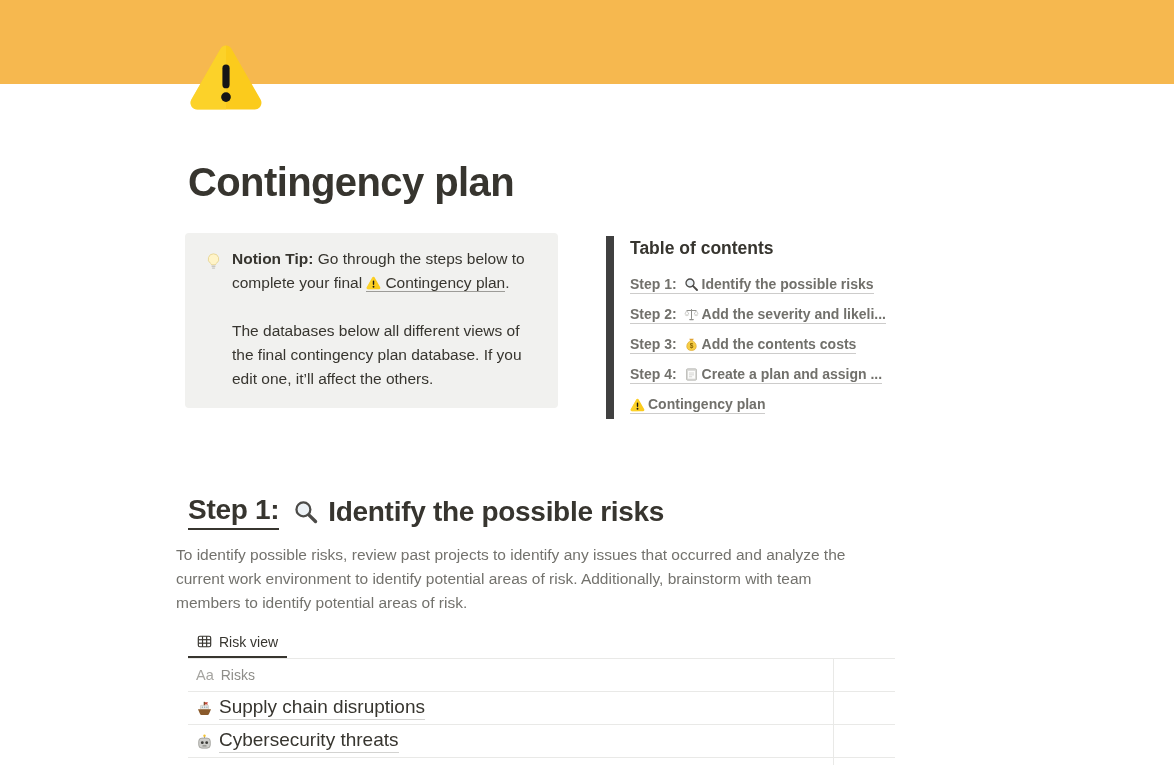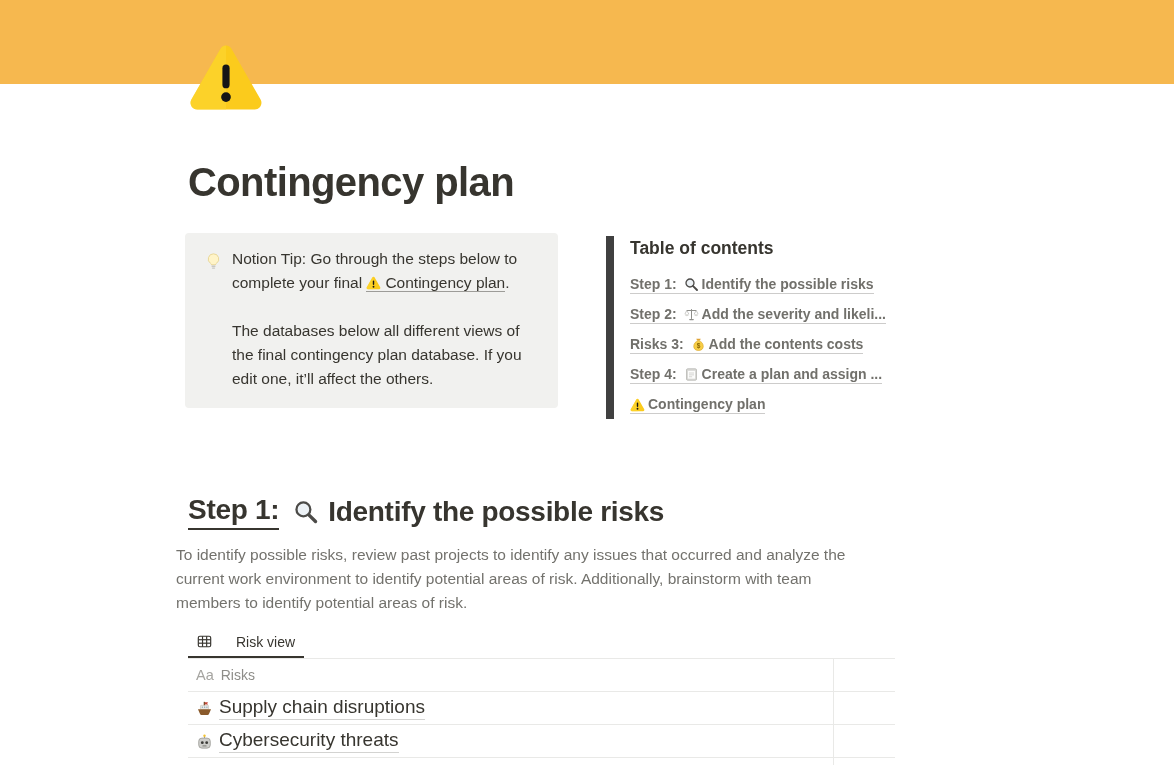--- a/index.html
+++ b/index.html
@@ -18,21 +18,21 @@
   
   .callout {
     position:absolute; left:185px; top:233px; width:373px; height:175px;
     background:#F1F1EF; border-radius:4px;
   }
   .callout-icon { position:absolute; left:19px; top:18px; width:19px; height:21px; }
   .callout-body {
     position:absolute; left:47px; top:14px; width:302px;
     font-size:15.5px; line-height:24px; color:#37352F;
   }
-  .callout-body .tip-label { font-weight:400; }
+  .callout-body .tip-label { font-weight:700; }
   .callout-para2 { margin-top:24px; }
   .inline-link {
     color:#37352F; text-decoration:none; cursor:pointer;
     border-bottom:1px solid rgba(55,53,47,0.45); white-space:nowrap;
   }
   .inline-link .mini-icon { display:inline-block; width:15px; height:14px; vertical-align:-2px; margin-right:4px; }
   
   .toc {
     position:absolute; left:606px; top:236px; width:290px;
     border-left:8px solid #404040; padding-left:16px;
@@ -53,21 +53,21 @@
   .step-prefix { border-bottom:2px solid #37352F; padding-bottom:2px; }
   .step-heading .head-icon { width:26px; height:26px; margin:0 9px 0 14px; }
   .step-body {
     position:absolute; left:176px; top:543px; width:694px;
     font-size:15.5px; line-height:24px; color:#73726D;
   }
   
   .db { position:absolute; left:188px; top:627px; width:707px; }
   .view-tabs { height:31px; display:flex; }
   .view-tab {
-    display:inline-flex; align-items:center; gap:24px; padding:0 9px;
+    display:inline-flex; align-items:center; gap:7px; padding:0 9px;
     font-size:14px; font-weight:500; color:#37352F; cursor:pointer;
     border-bottom:2.5px solid #37352F; height:31px;
   }
   .view-tab svg { width:15px; height:15px; }
   .tbl { border-top:1px solid #E9E9E7; width:707px; }
   .trow { display:flex; border-bottom:1px solid #E9E9E7; height:33px; }
   .cell-main { width:645px; display:flex; align-items:center; padding-left:8px; }
   .cell-side { width:62px; border-left:1px solid #E9E9E7; }
   .hdr .type-label { font-size:14.5px; color:#A5A4A0; margin-right:7px; }
   .hdr .col-label { font-size:14px; color:#8E8D89; }
@@ -179,21 +179,21 @@
   <div class="toc-title">Table of contents</div>
 
   <a class="toc-item"><span class="toc-link"><span>Step 1: </span><span class="mini-icon"><svg viewBox="0 0 24 24" width="15" height="15">
             <use href="#i-mag"></use>
           </svg></span><span>Identify the possible risks</span></span></a>
 
   <a class="toc-item"><span class="toc-link"><span>Step 2: </span><span class="mini-icon"><svg viewBox="0 0 24 24" width="15" height="15">
             <use href="#i-scale"></use>
           </svg></span><span>Add the severity and likeli...</span></span></a>
 
-  <a class="toc-item"><span class="toc-link"><span>Risks 3: </span><span class="mini-icon"><svg viewBox="0 0 24 24" width="15" height="15">
+  <a class="toc-item"><span class="toc-link"><span>Step 3: </span><span class="mini-icon"><svg viewBox="0 0 24 24" width="15" height="15">
             <use href="#i-bag"></use>
           </svg></span><span>Add the contents costs</span></span></a>
 
   <a class="toc-item"><span class="toc-link"><span>Step 4: </span><span class="mini-icon"><svg viewBox="0 0 24 24" width="15" height="15">
             <use href="#i-pad"></use>
           </svg></span><span>Create a plan and assign ...</span></span></a>
 
   <a class="toc-item"><span class="toc-link"><span class="mini-icon first"><svg viewBox="0 0 24 23" width="15" height="14">
             <use href="#i-warn"></use>
           </svg></span><span>Contingency plan</span></span></a>

